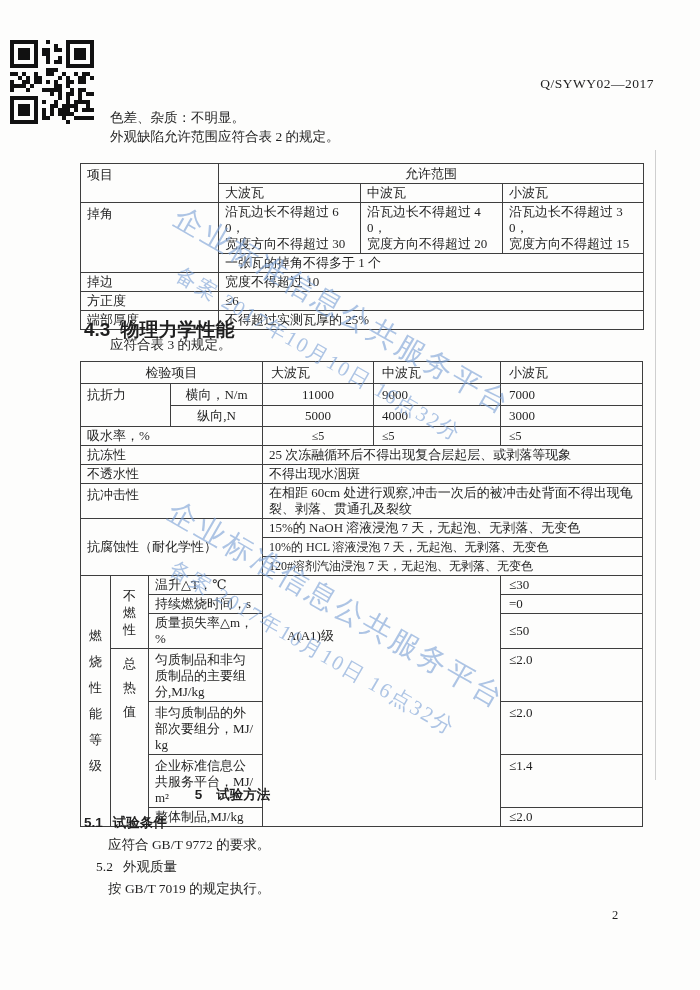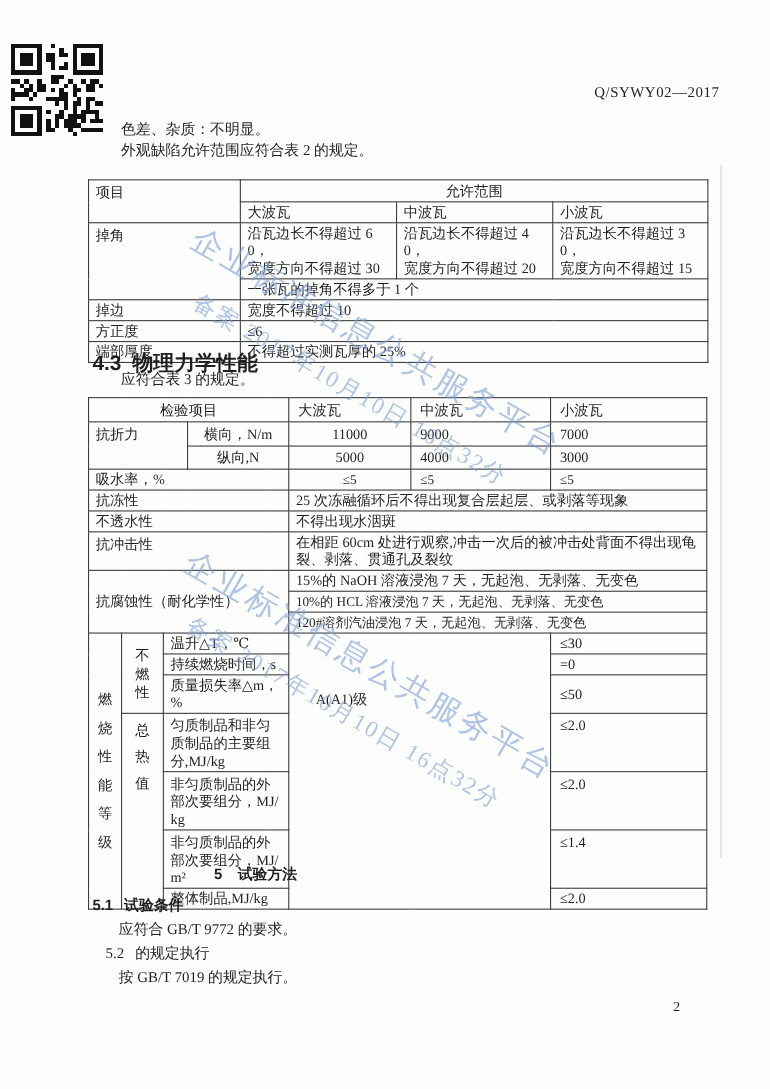--- a/index.html
+++ b/index.html
@@ -342,40 +342,40 @@
         <div class="vt vt-cal">总热值</div>
       </td>
       <td colspan="3" class="top">匀质制品和非匀质制品的主要组分,MJ/kg</td>
       <td class="padL top">≤2.0</td>
     </tr>
     <tr style="height:40px">
       <td colspan="3" class="top">非匀质制品的外部次要组分，MJ/kg</td>
       <td class="padL top">≤2.0</td>
     </tr>
     <tr style="height:38px">
-      <td colspan="3" class="top">非匀质制品的外部次要组分，MJ/m²</td>
+      <td colspan="3" class="top">企业标准信息公共服务平台，MJ/m²</td>
       <td class="padL top">≤1.4</td>
     </tr>
     <tr style="height:18px">
       <td colspan="3">整体制品,MJ/kg</td>
       <td class="padL">≤2.0</td>
     </tr>
   </tbody>
     </table>
 
   <div class="abs sec5">
     <div class="row sans" style="margin-bottom:10px;text-align:right;">
       <span class="num">5</span><span>试验方法</span>
     </div>
     <div class="row sans">
       <span class="num-s">5.1</span><span>试验条件</span>
     </div>
     <div class="row ind1">应符合 GB/T 9772 的要求。</div>
     <div class="row ind2">
-      <span class="num-s">5.2</span><span>的规定执行</span>
+      <span class="num-s">5.2</span><span>外观质量</span>
     </div>
     <div class="row ind1">按 GB/T 7019 的规定执行。</div>
   </div>
 
   <div class="abs page-num">2</div>
 
   <div class="wm wm1" style="color: rgb(125, 162, 214);">
     <div class="l1">企业标准信息公共服务平台</div>
     <div class="l2">备案 2017年10月10日 16点32分</div>
   </div>

